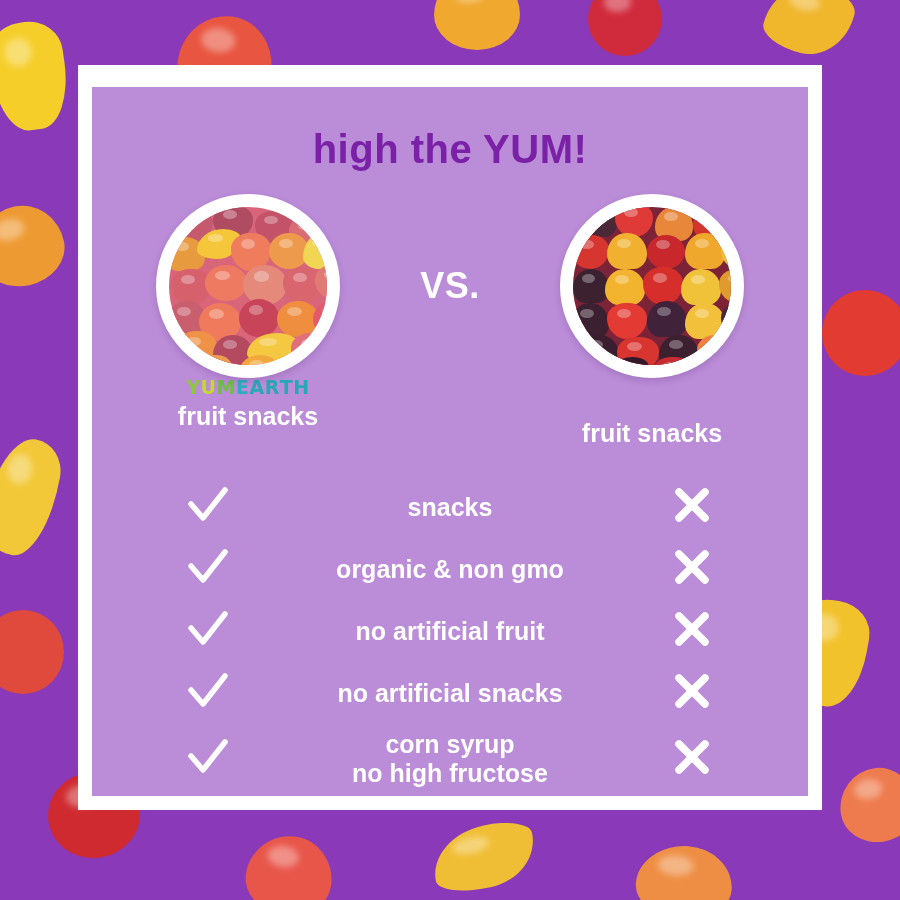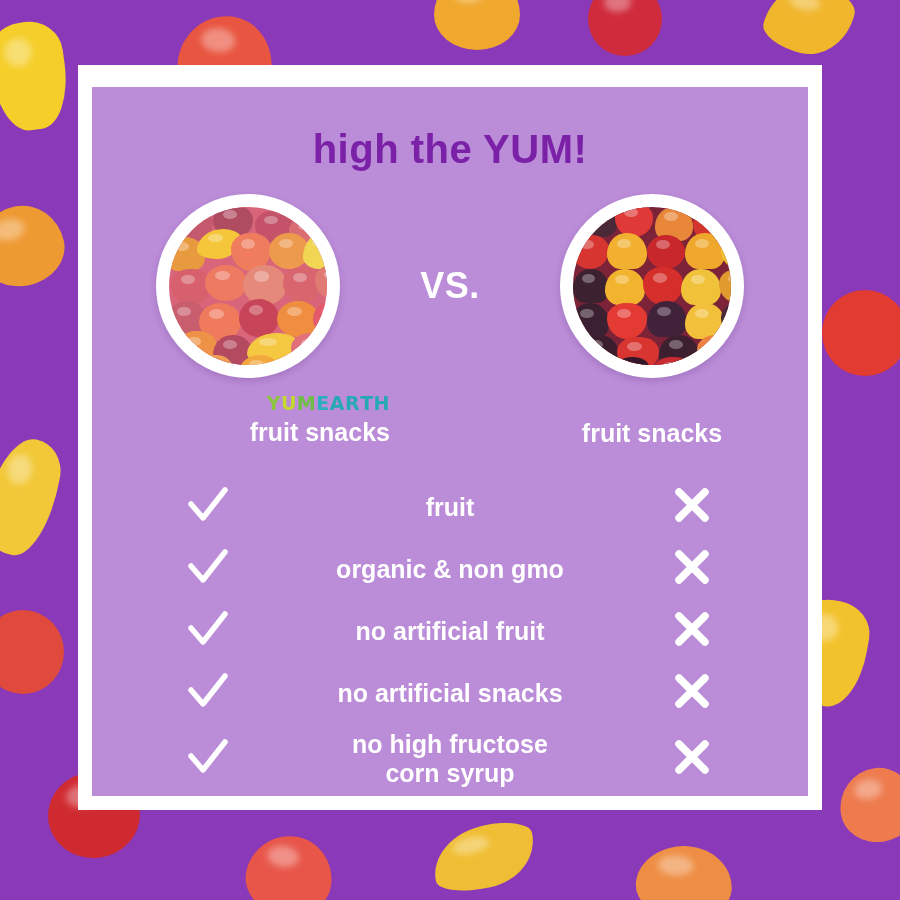--- a/index.html
+++ b/index.html
@@ -104,21 +104,21 @@
   }
 
   .vs-wrap {
     width:120px;
     display:flex; align-items:center; justify-content:center;
     height:184px;
   }
   #vs-text { font-size:36px; font-weight:bold; color:#FFFFFF; letter-spacing:.5px;text-align:center; }
 
   
-  .brand { margin-top:16px; line-height:1;text-align:right; }
+  .brand { margin-top:0; line-height:1; }
   #logo-wordmark {
     font-size:19px; font-weight:bold; letter-spacing:.5px;
     font-family:"DejaVu Sans", sans-serif;
   }
   #logo-wordmark span { display:inline-block; }
   .label-line {
     margin-top:7px;
     font-size:25px; font-weight:bold; color:#FFFFFF;
   }
   .label-solo { margin-top:41px; font-size:25px; font-weight:bold; color:#FFFFFF; }
@@ -245,21 +245,21 @@
 
     </div>
 
     <div id="features">
         <div class="frow">
           <div class="cell-mark">
             <span class="mark-check"><svg width="46" height="46" viewBox="0 0 46 46" aria-hidden="true">
                 <path d="M6 22 L18 36 L40 8" fill="none" stroke="#FFFFFF" stroke-width="5.5" stroke-linecap="round" stroke-linejoin="round"></path>
               </svg></span>
           </div>
-          <div class="cell-text">fruit</div>
+          <div class="cell-text">snacks</div>
           <div class="cell-mark">
             <span class="mark-x"><svg width="40" height="40" viewBox="0 0 40 40" aria-hidden="true">
                 <path d="M7 7 L33 33 M33 7 L7 33" fill="none" stroke="#FFFFFF" stroke-width="7.5" stroke-linecap="round"></path>
               </svg></span>
           </div>
         </div>
         <div class="frow">
           <div class="cell-mark">
             <span class="mark-check"><svg width="46" height="46" viewBox="0 0 46 46" aria-hidden="true">
                 <path d="M6 22 L18 36 L40 8" fill="none" stroke="#FFFFFF" stroke-width="5.5" stroke-linecap="round" stroke-linejoin="round"></path>
@@ -298,22 +298,22 @@
               </svg></span>
           </div>
         </div>
         <div class="frow">
           <div class="cell-mark">
             <span class="mark-check"><svg width="46" height="46" viewBox="0 0 46 46" aria-hidden="true">
                 <path d="M6 22 L18 36 L40 8" fill="none" stroke="#FFFFFF" stroke-width="5.5" stroke-linecap="round" stroke-linejoin="round"></path>
               </svg></span>
           </div>
           <div class="cell-text">
+            <div>corn syrup</div>
             <div>no high fructose</div>
-            <div>corn syrup</div>
           </div>
           <div class="cell-mark">
             <span class="mark-x"><svg width="40" height="40" viewBox="0 0 40 40" aria-hidden="true">
                 <path d="M7 7 L33 33 M33 7 L7 33" fill="none" stroke="#FFFFFF" stroke-width="7.5" stroke-linecap="round"></path>
               </svg></span>
           </div>
         </div>
       </div>
 
   </div>

